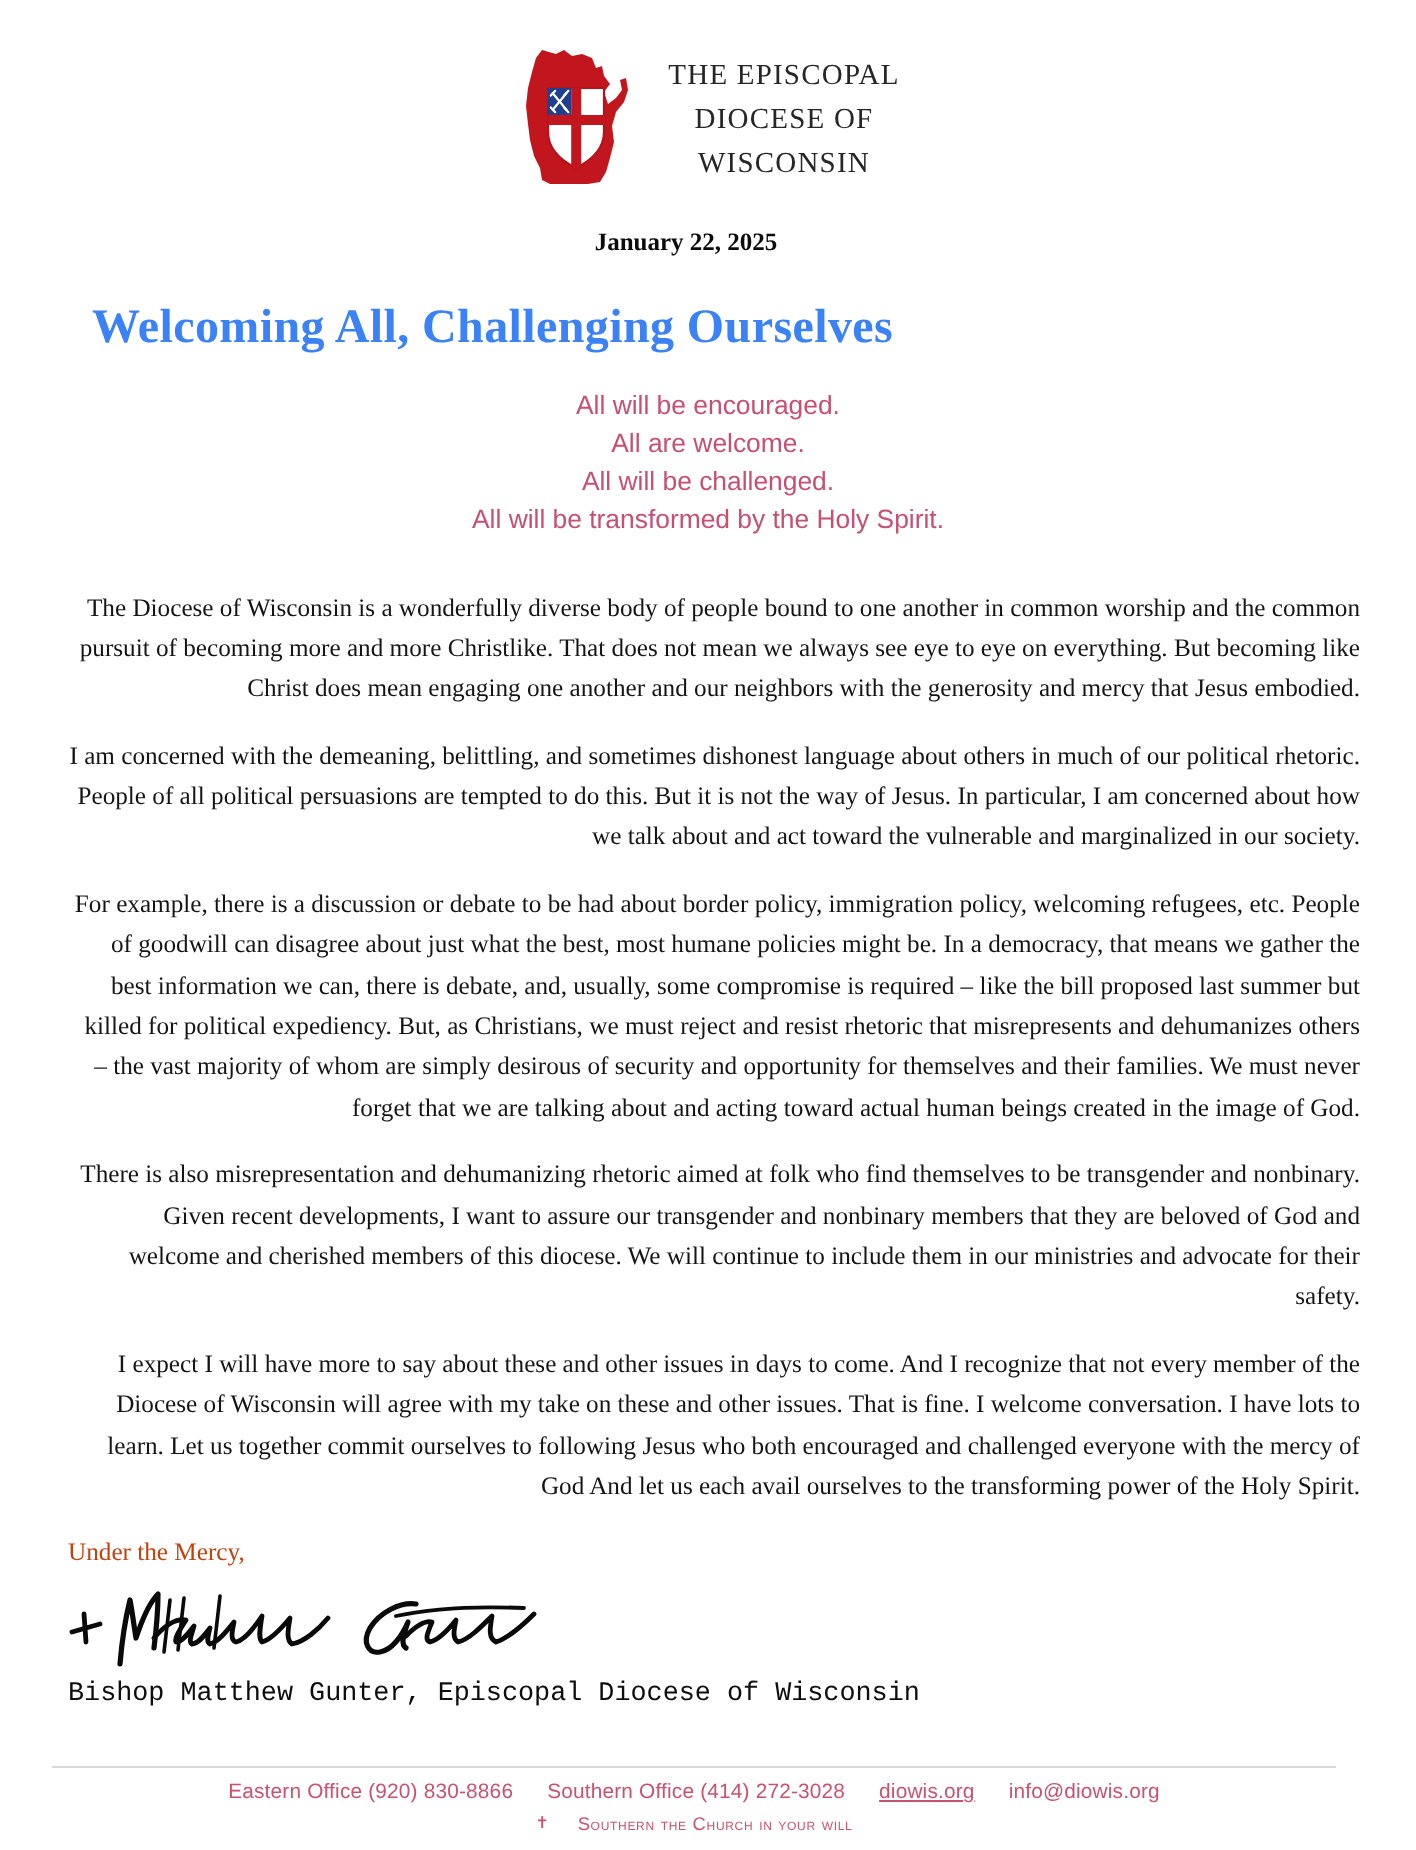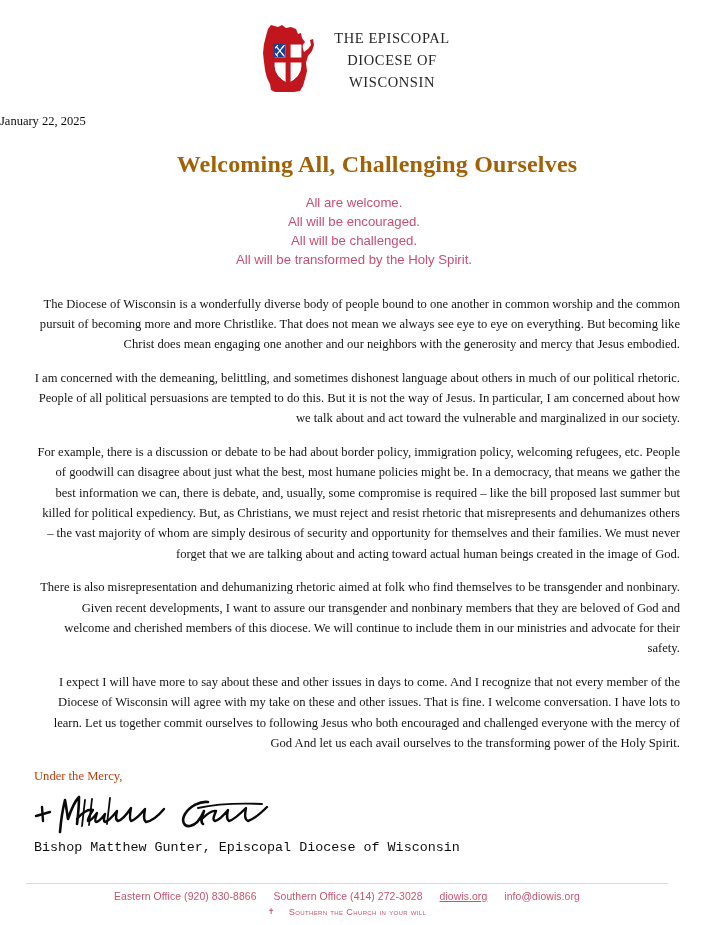--- a/index.html
+++ b/index.html
@@ -32,37 +32,36 @@
     letter-spacing: 0.6px;
     line-height: 1.52;
     color: #262626;
     text-align: center;
     white-space: nowrap;
   }
   .org-name div { display: block; }
 
   
   .date-line {
-    text-align: left;
+    text-align: center;
     padding-right: 22px;
     margin-top: 22px;
     font-size: 12.5px;
-    font-weight: normal;
+    font-weight: bold;
     font-family: "Liberation Serif", serif;
     color: #0b0b0b;
   }
 
   
   .doc-title {
-    text-align: center;
     margin-top: 22px;
     font-size: 24px;
     font-weight: bold;
     font-family: "Liberation Serif", serif;
-    color: #a16207;
+    color: #3b82f6;
     letter-spacing: 0.2px;
     padding-left: 46px;
   }
 
   
   .tagline {
     text-align: center;
     margin-top: 16px;
     font-family: "Liberation Sans", sans-serif;
     font-size: 13.2px;
@@ -170,22 +169,22 @@
       <div>DIOCESE OF</div>
       <div>WISCONSIN</div>
     </div>
   </div>
 
   <div class="date-line">January 22, 2025</div>
 
   <div class="doc-title">Welcoming All, Challenging Ourselves</div>
 
   <div class="tagline">
+    <div>All will be encouraged.</div>
     <div>All are welcome.</div>
-    <div>All will be encouraged.</div>
     <div>All will be challenged.</div>
     <div>All will be transformed by the Holy Spirit.</div>
   </div>
 
   <div class="body-copy">
     <p>The Diocese of Wisconsin is a wonderfully diverse body of people bound to one another in common worship and the common pursuit of becoming more and more Christlike. That does not mean we always see eye to eye on everything. But becoming like Christ does mean engaging one another and our neighbors with the generosity and mercy that Jesus embodied.</p>
     <p>I am concerned with the demeaning, belittling, and sometimes dishonest language about others in much of our political rhetoric. People of all political persuasions are tempted to do this. But it is not the way of Jesus. In particular, I am concerned about how we talk about and act toward the vulnerable and marginalized in our society.</p>
     <p>For example, there is a discussion or debate to be had about border policy, immigration policy, welcoming refugees, etc. People of goodwill can disagree about just what the best, most humane policies might be. In a democracy, that means we gather the best information we can, there is debate, and, usually, some compromise is required – like the bill proposed last summer but killed for political expediency. But, as Christians, we must reject and resist rhetoric that misrepresents and dehumanizes others – the vast majority of whom are simply desirous of security and opportunity for themselves and their families. We must never forget that we are talking about and acting toward actual human beings created in the image of God.</p>
     <p>There is also misrepresentation and dehumanizing rhetoric aimed at folk who find themselves to be transgender and nonbinary. Given recent developments, I want to assure our transgender and nonbinary members that they are beloved of God and welcome and cherished members of this diocese. We will continue to include them in our ministries and advocate for their safety.</p>
     <p>I expect I will have more to say about these and other issues in days to come. And I recognize that not every member of the Diocese of Wisconsin will agree with my take on these and other issues. That is fine. I welcome conversation. I have lots to learn. Let us together commit ourselves to following Jesus who both encouraged and challenged everyone with the mercy of God And let us each avail ourselves to the transforming power of the Holy Spirit.</p>

